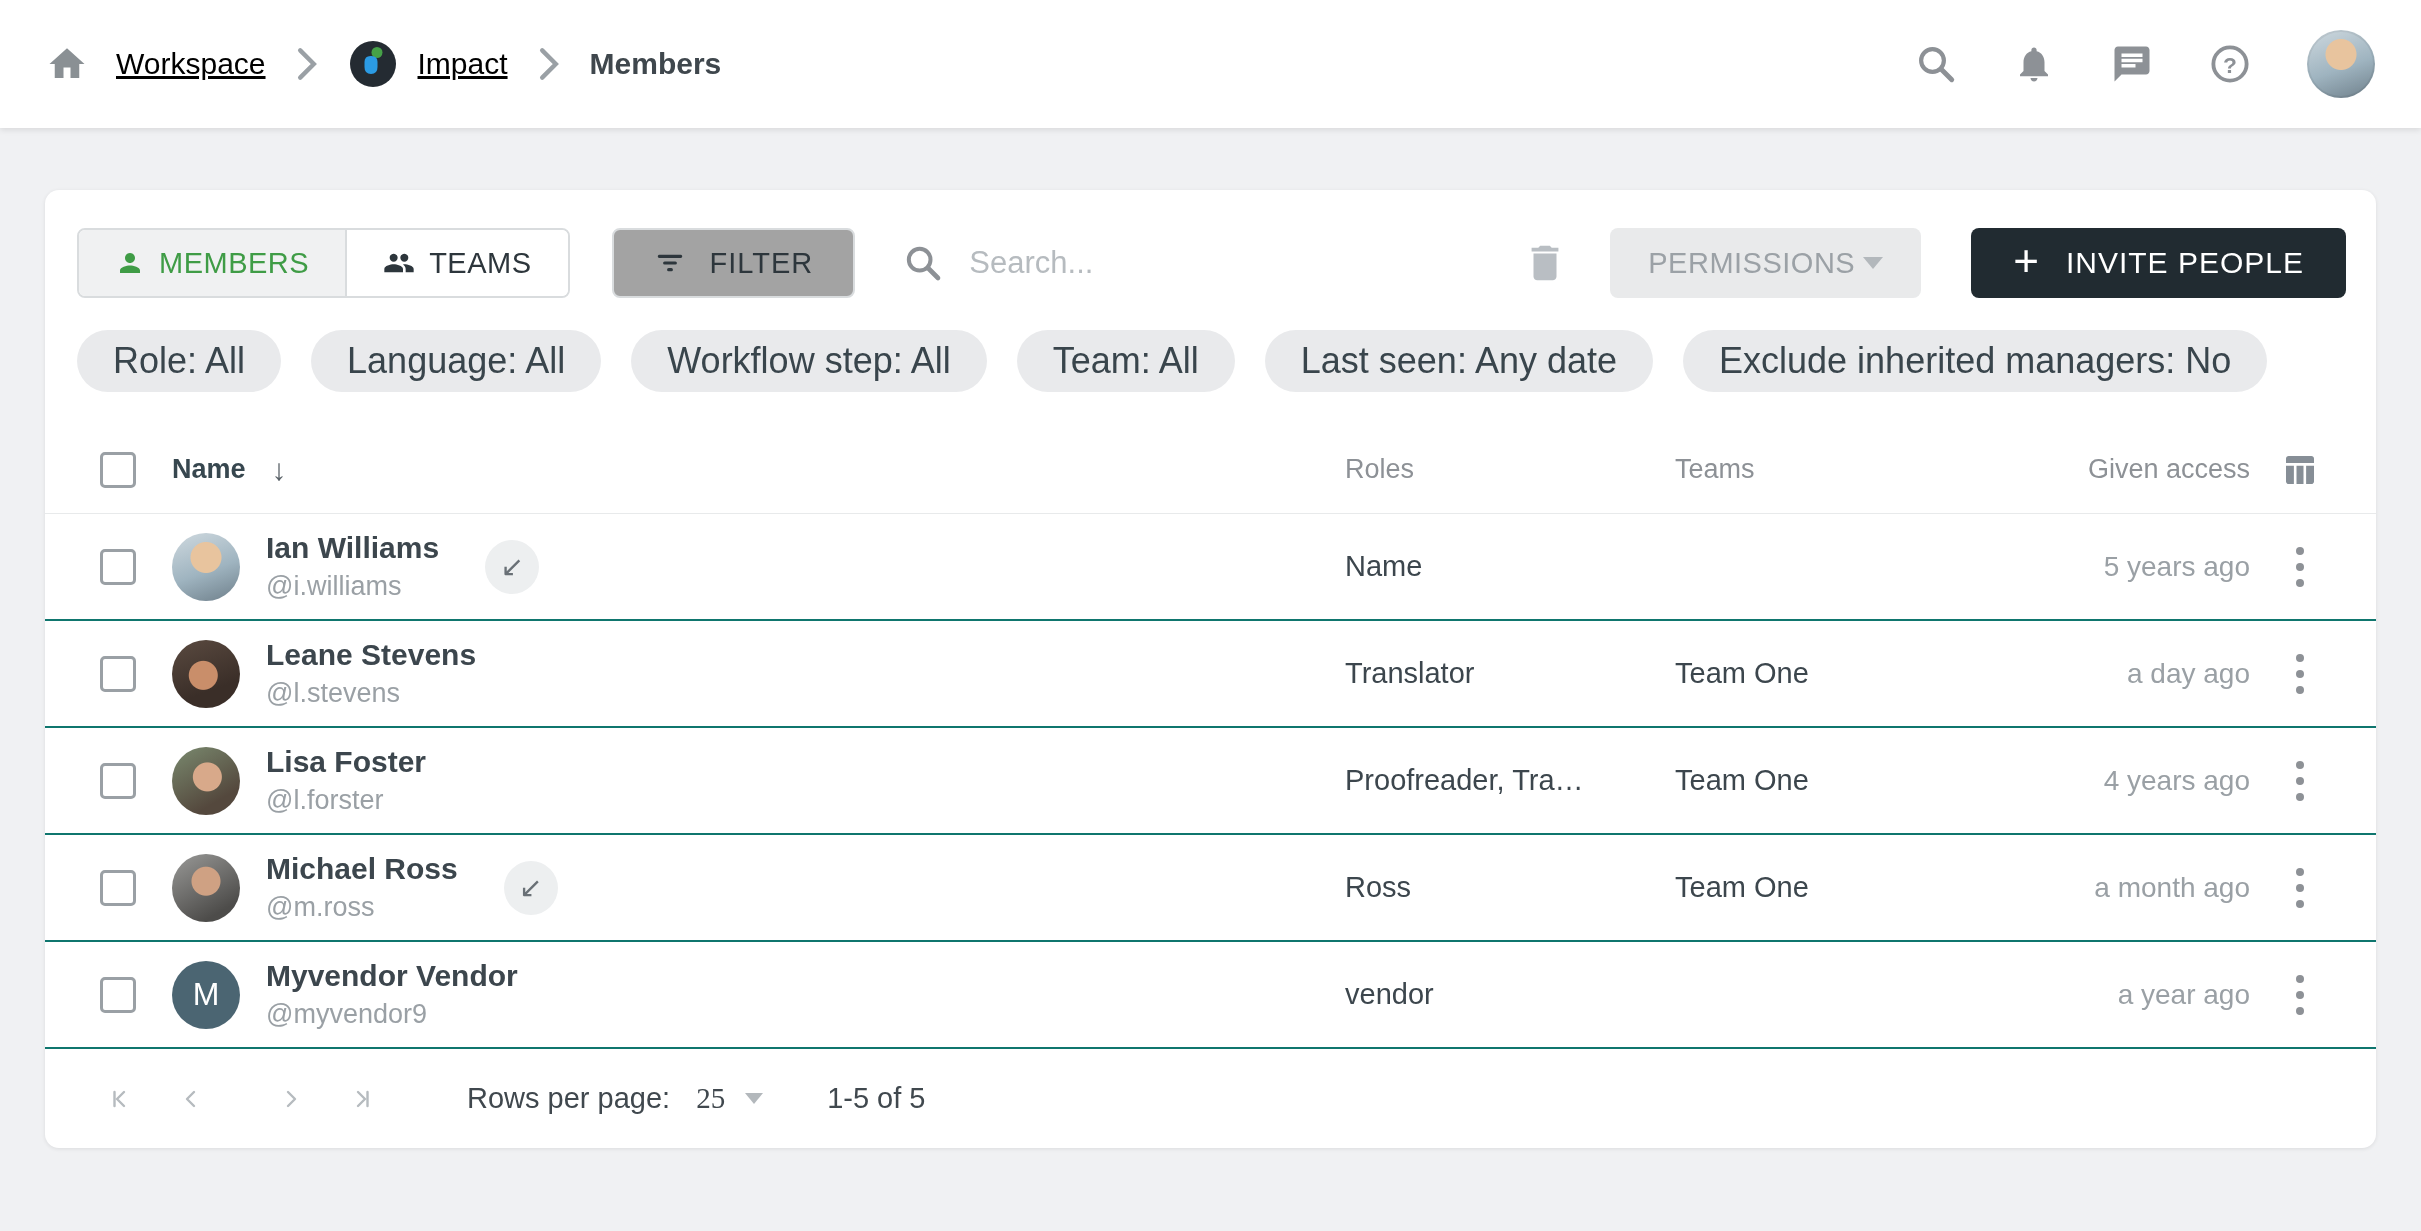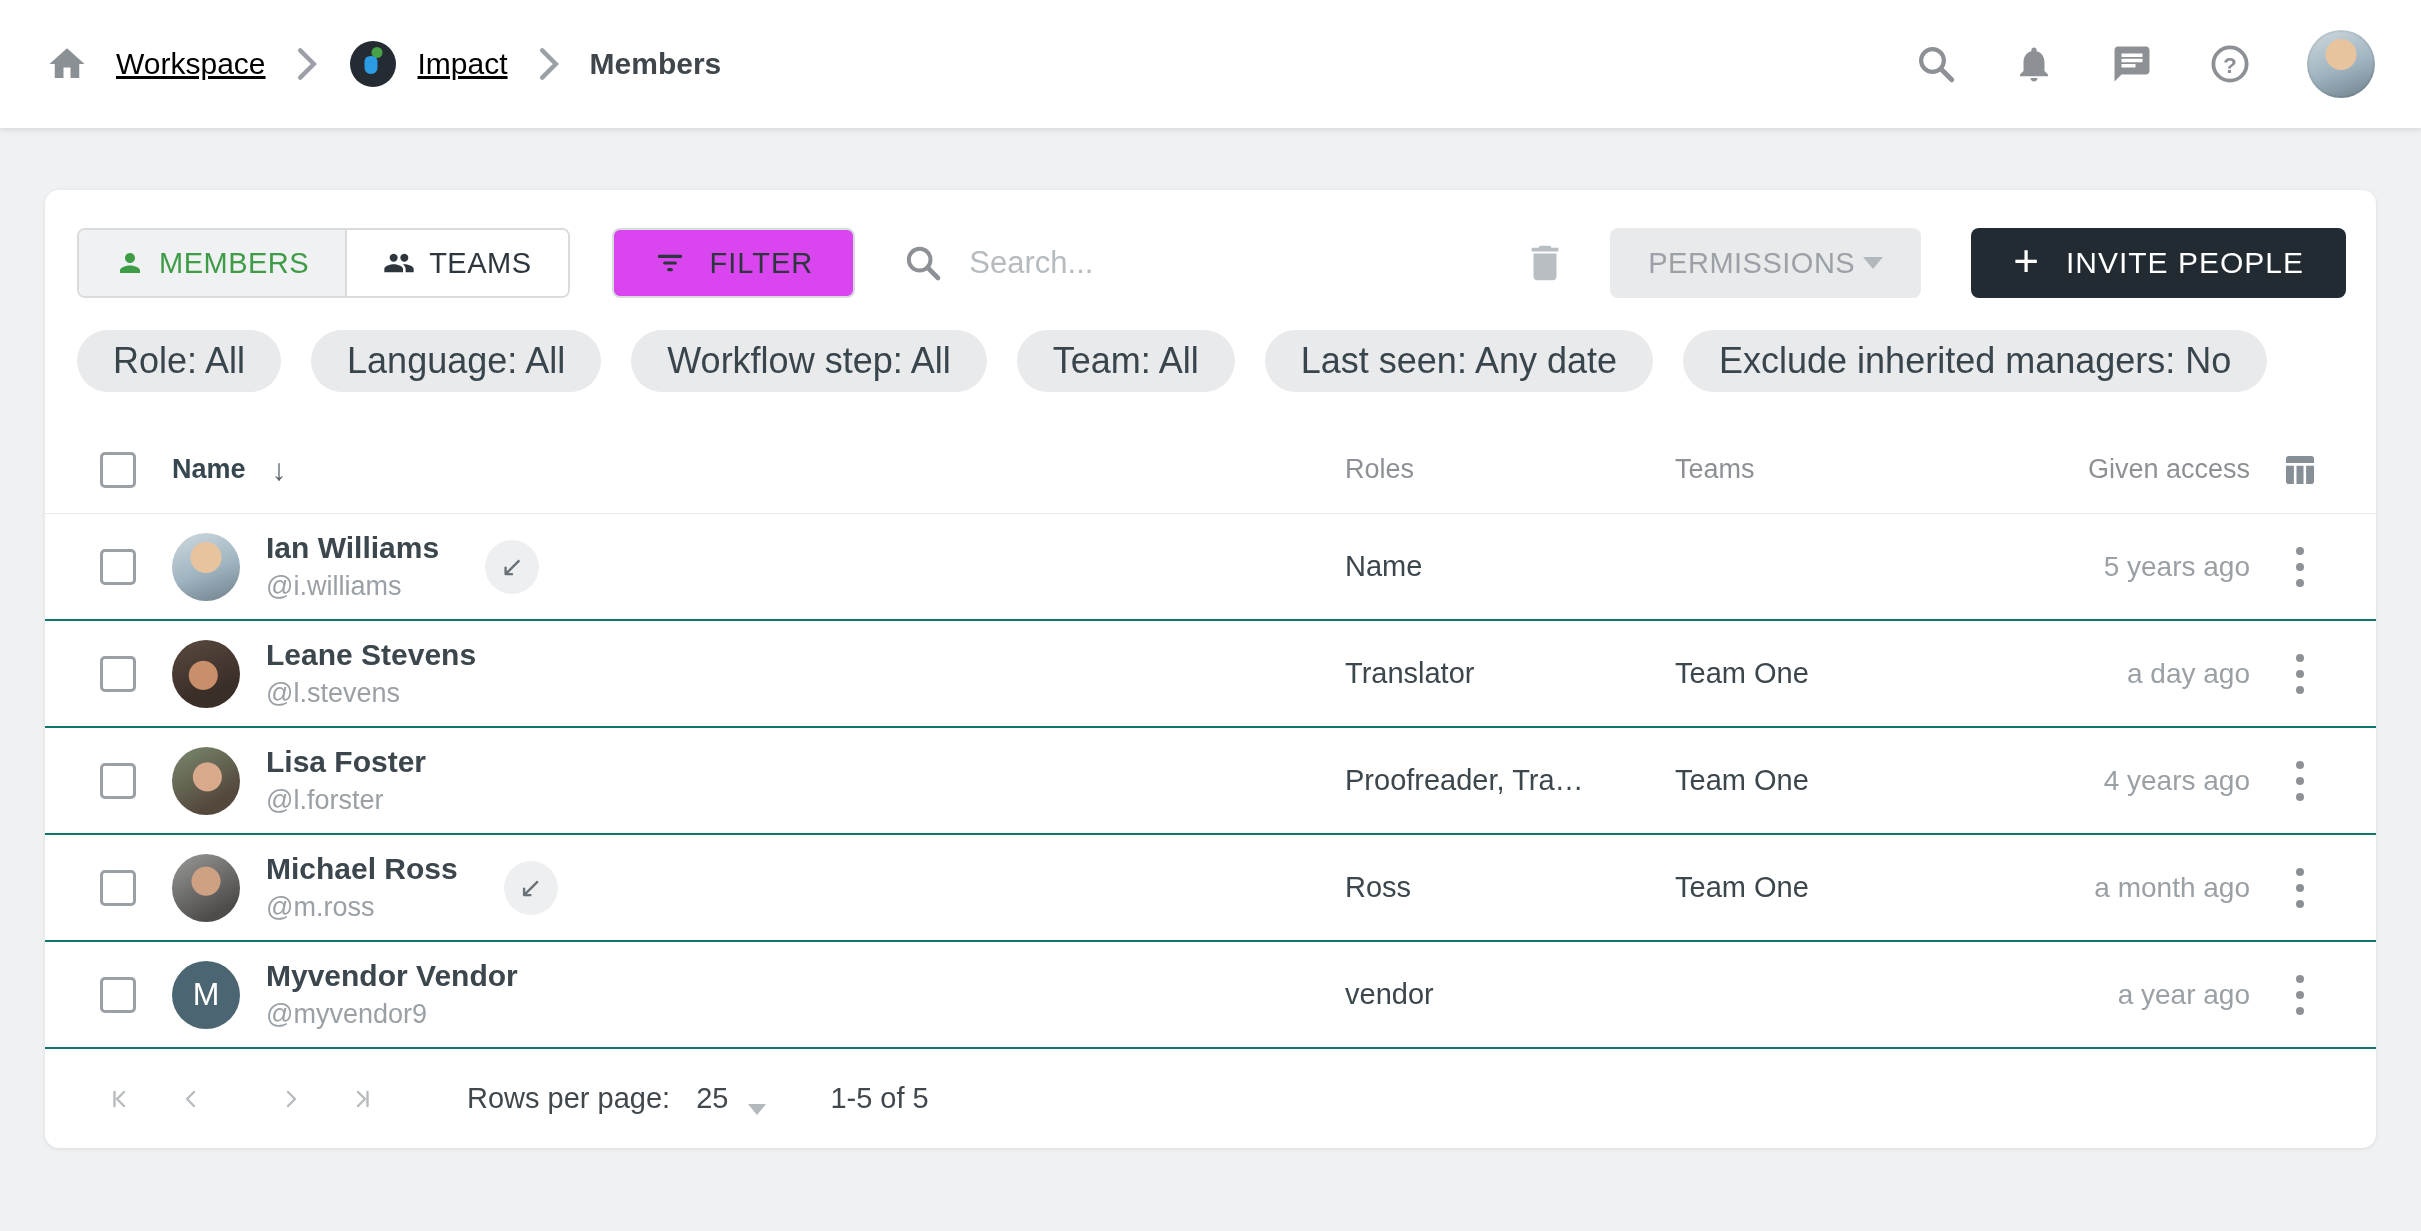--- a/index.html
+++ b/index.html
@@ -42,21 +42,21 @@
     display:flex; border:2px solid #d9dcde; border-radius:8px; overflow:hidden; height:70px;
   }
   .seg {
     display:flex; align-items:center; gap:14px; padding:0 36px;
     font-size:29px; letter-spacing:.5px; cursor:pointer; white-space:nowrap;
   }
   .seg-active { background:#f0f1f2; color:#3f9c46; border-right:2px solid #d9dcde; }
   .seg-idle { background:#fff; color:#2d363c; }
   .btn-filter {
     margin-left:42px; height:70px; display:flex; align-items:center; gap:24px;
-    border:2px solid #d9dcde; border-radius:8px; background:#d946ef; padding:0 40px;
+    border:2px solid #d9dcde; border-radius:8px; background:#a3a3a3; padding:0 40px;
     font-size:29px; letter-spacing:1px; color:#2d363c; cursor:pointer;
   }
   .searchbox { margin-left:48px; flex:1; display:flex; align-items:center; gap:26px; }
   .searchbox input {
     flex:1; border:none; outline:none; font-size:31px; color:#3c464d;
     font-family:inherit; background:transparent;
   }
   .searchbox input::placeholder { color:#b6bbbf; }
   .trash-btn { width:46px; height:46px; margin:0 42px 0 10px; cursor:pointer; }
   .btn-permissions {
@@ -117,21 +117,21 @@
   .cell-roles,.cell-teams { font-size:29px; color:#3c464d; white-space:nowrap; overflow:hidden; }
   .cell-access { font-size:28px; color:#9aa0a5; text-align:right; white-space:nowrap; }
   .kebab { justify-self:center; display:flex; flex-direction:column; gap:8px; padding:12px; cursor:pointer; }
   .kebab i { width:8px; height:8px; border-radius:50%; background:#8d9196; display:block; }
 
   
   .pagination { height:99px; display:flex; align-items:center; padding-left:56px; }
   .pg-btn { cursor:pointer; padding:6px; }
   .pg-gap1 { margin-left:36px; } .pg-gap2 { margin-left:64px; } .pg-gap3 { margin-left:36px; }
   .pg-label { margin-left:86px; font-size:29px; color:#40484e; }
-  .pg-value { margin-left:26px; font-size:29px; color:#40484e; cursor:pointer; display:flex; align-items:flex-end; gap:20px; }
+  .pg-value { margin-left:26px; font-size:29px; color:#40484e; cursor:pointer; display:flex; align-items:center; gap:20px;font-family:Liberation Serif, serif; }
   .pg-value .caret { border-left-width:9px; border-right-width:9px; border-top-width:11px; }
   .pg-range { margin-left:64px; font-size:29px; color:#40484e; }
 </style>
 </head>
 <body>
 
 <header class="topbar">
   <svg class="crumb-home" viewBox="0 0 24 24" fill="#8a9094">
       <path d="M10 20v-6h4v6h5v-8h3L12 3 2 12h3v8z"></path>
     </svg>

